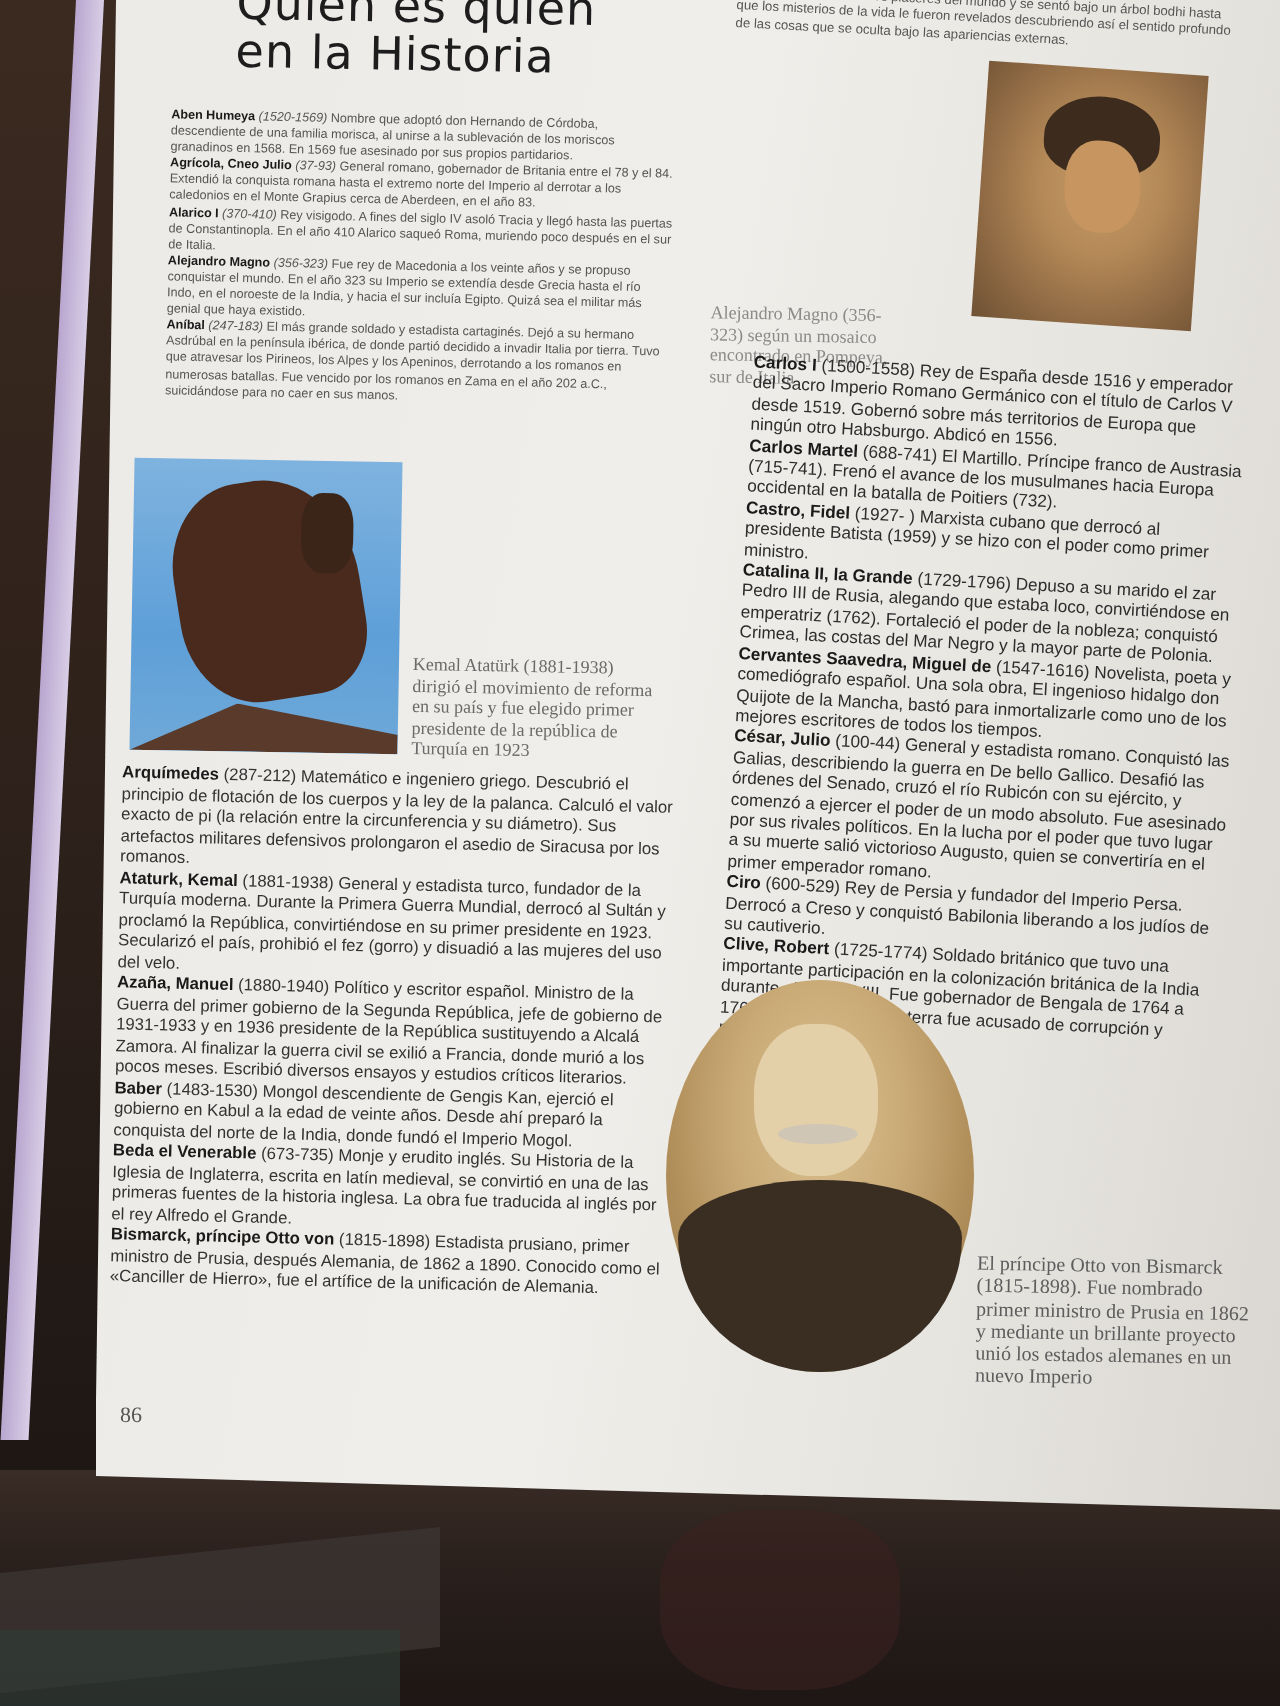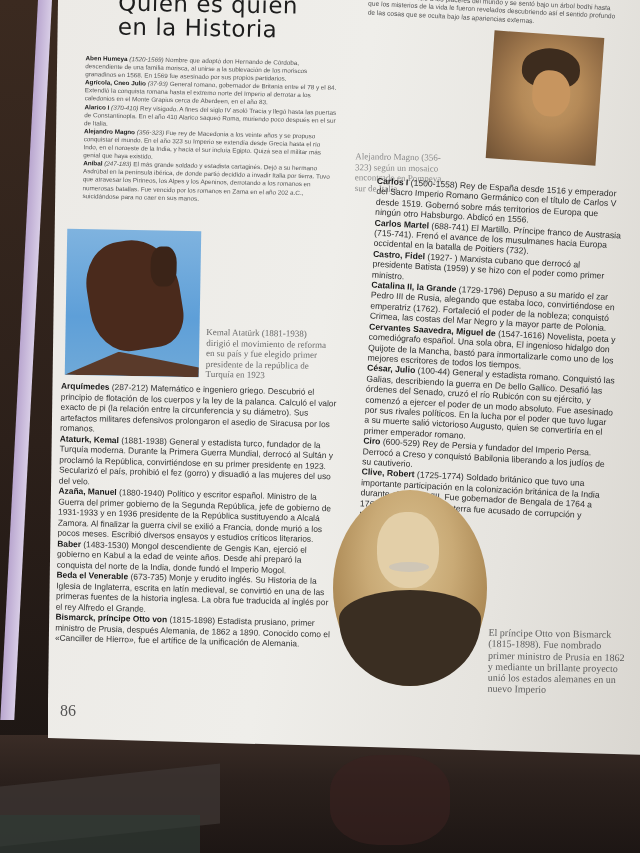--- a/index.html
+++ b/index.html
@@ -70,21 +70,21 @@
   .img-bism {
     position: absolute; left: 333px; top: 490px; width: 154px; height: 196px;
     border-radius: 50%;
     background: radial-gradient(ellipse at 50% 35%, #d9c08f 0%, #c9aa76 40%, #b08e5a 70%, #9a7a4a 100%);
   }
   .img-bism .head { position:absolute; left:44px; top:22px; width:62px; height:76px; background:#e3cfa8; border-radius:45% 45% 45% 45%; }
   .img-bism .coat { position:absolute; left:6px; top:100px; width:142px; height:96px; background:#3a2e22; border-radius: 50% 50% 50% 50% / 30% 30% 70% 70%; }
   .img-bism .mustache { position:absolute; left:56px; top:72px; width:40px; height:10px; background:#cfc6b6; border-radius:50%; }
   .page-number {
     position: absolute; left: 12px; top: 702px; font-family: "Liberation Serif", serif;
-    font-size: 16px; color: #555;
+    font-size: 11px; color: #555;
   }
 </style>
 </head>
 <body>
 
 <div class="bg-left"></div>
 <div class="bg-bottom">
   <div class="cloth1"></div>
   <div class="cloth2"></div>
   <div class="cloth3"></div>

